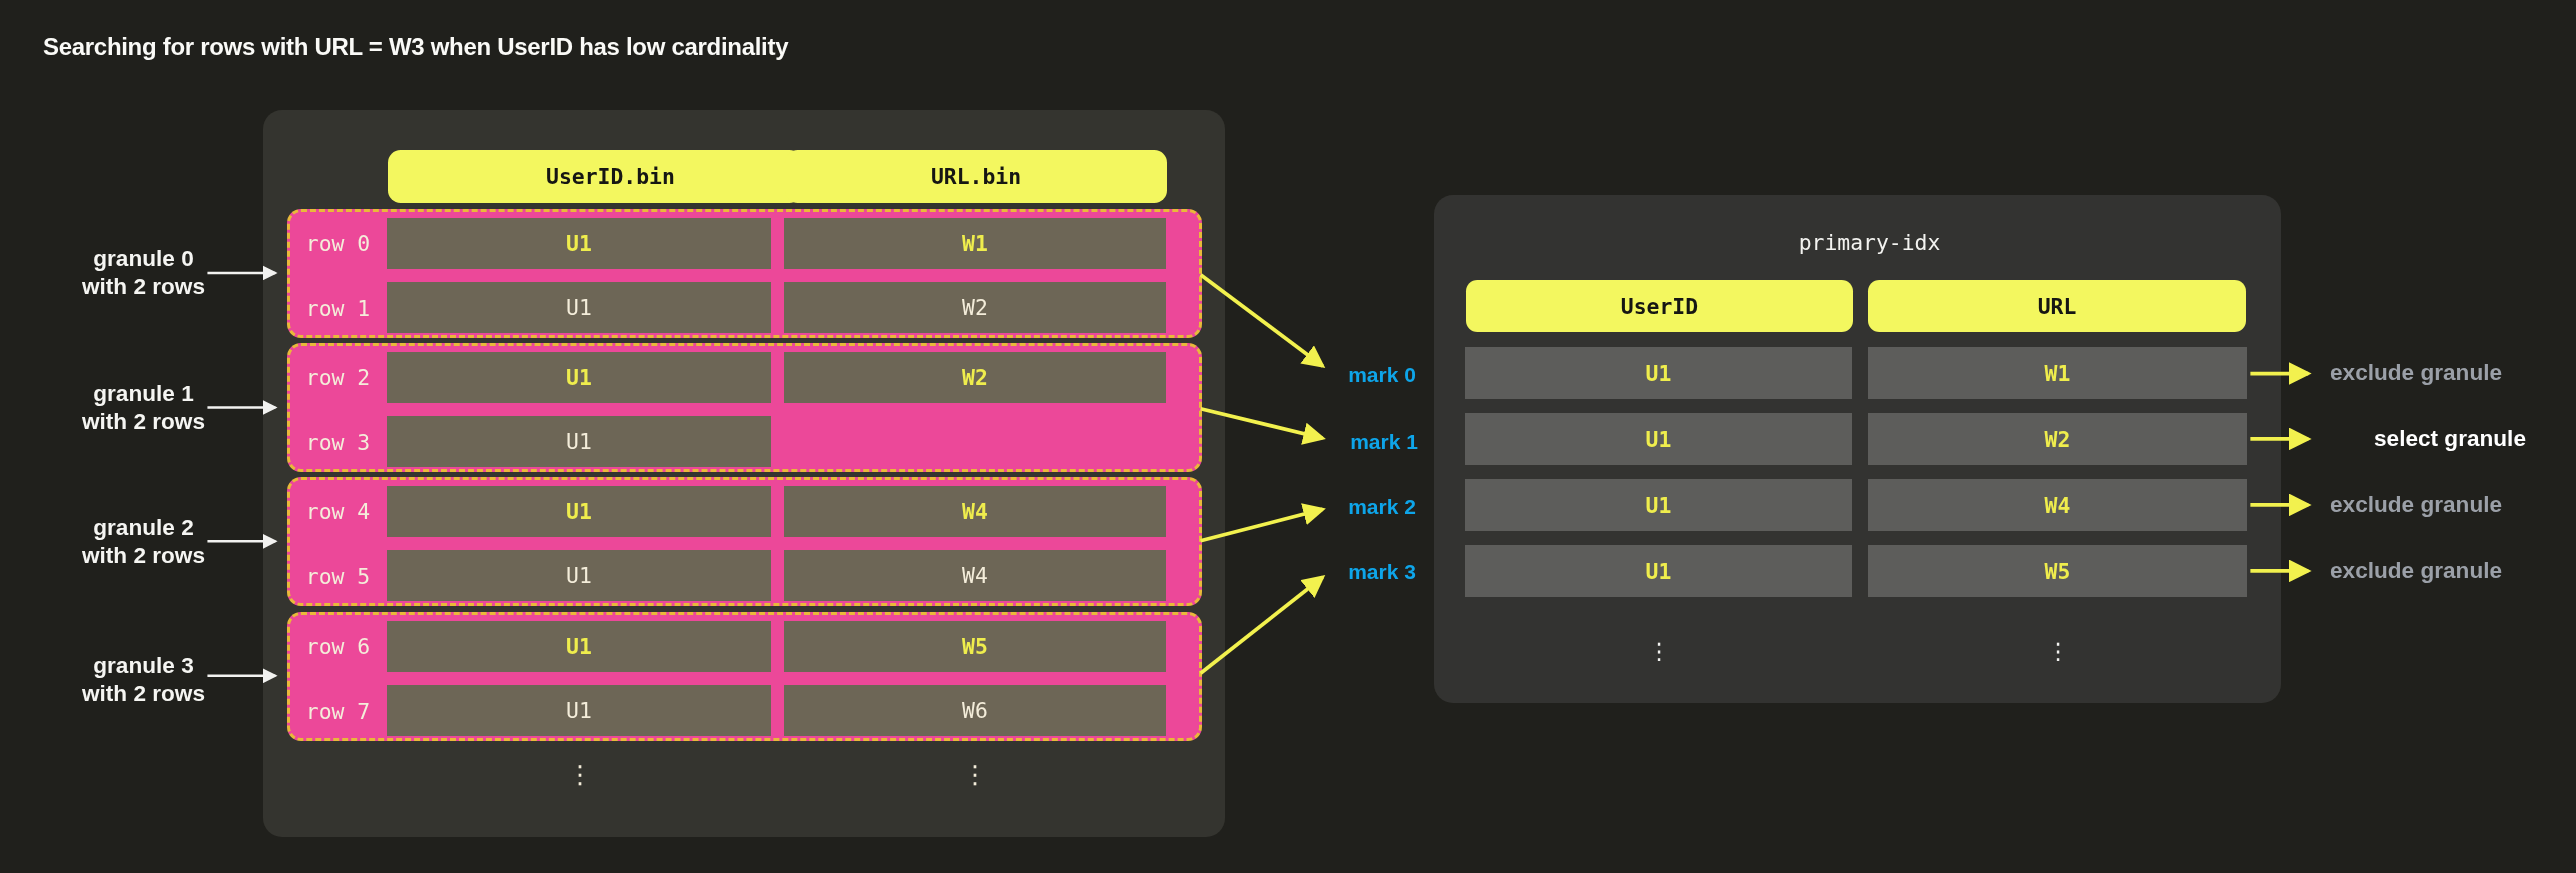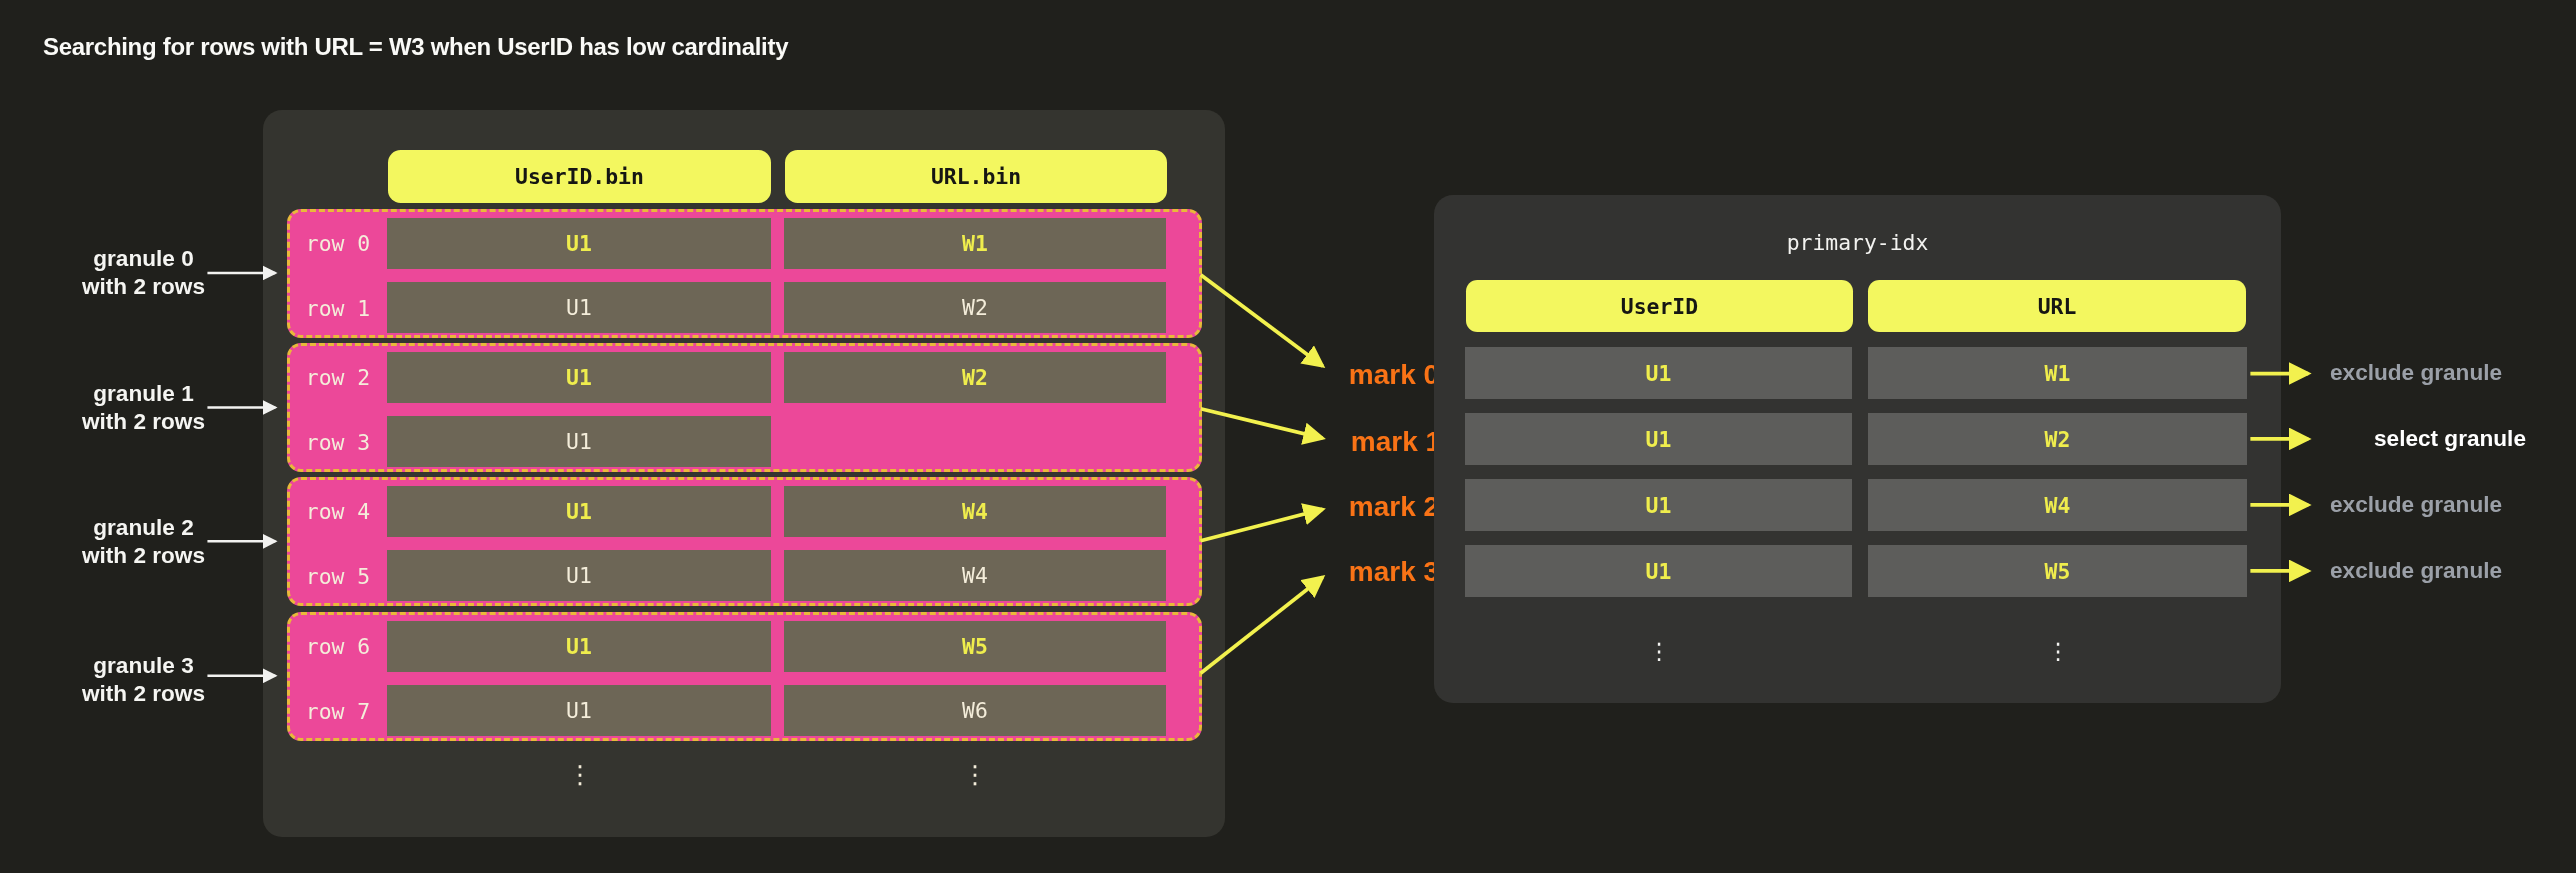--- a/index.html
+++ b/index.html
@@ -45,39 +45,39 @@
     font-size:21.4px;color:#f4edda;
   }
   .cell.hl{color:#efed4d;font-weight:700;}
   .c1{left:97px;width:384px;}
   .c2{left:494px;width:382px;}
   .r1{top:5.7px;}
   .r2{top:70px;}
 
   
   #idx-title{
-    position:absolute;left:0;top:35px;width:847px;text-align:center;
+    position:absolute;left:12px;top:35px;width:847px;text-align:center;
     font-size:21.4px;color:#f3f3f0;
   }
   .idx-cell{
     position:absolute;height:52px;background:#5d5d5b;
     display:flex;align-items:center;justify-content:center;
     font-size:21.4px;font-weight:700;color:#efed4d;
   }
   .ic1{left:31px;width:387px;}
   .ic2{left:434px;width:379px;}
 
   
   .granule-label{
     position:absolute;left:27px;width:233px;text-align:center;
     font-size:22.6px;font-weight:700;color:#f5f5f2;line-height:28px;
   }
   .mark-label{
     position:absolute;transform:translate(-50%,-50%);
-    font-size:28px;font-weight:700;color:#f97316;white-space:nowrap;margin-left:12px;
+    font-size:21px;font-weight:700;color:#0ea5e9;white-space:nowrap;
   }
   .decision-label{
     position:absolute;left:2330px;transform:translateY(-50%);
     font-size:22.6px;font-weight:700;white-space:nowrap;color:#9ba0a8;
   }
   .decision-label.selected{color:#ffffff;}
 
   
   .vdots{
     position:absolute;transform:translate(-50%,-50%);
@@ -90,21 +90,21 @@
 </style>
 </head>
 <body>
 
 <div id="canvas">
 
   <div id="page-title">Searching for rows with  URL = W3 when UserID has low cardinality</div>
 
   <div id="bin-panel" class="panel">
 
-    <div class="pill mono" style="left:125px;top:40px;width:383px;height:53px;">
+    <div class="pill mono" style="left:125px;top:40px;width:383px;height:53px;padding-left:31px;">
       <span>UserID.bin</span>
     </div>
     <div class="pill mono" style="left:522px;top:40px;width:382px;height:53px;">
       <span>URL.bin</span>
     </div>
 
     <div class="granule" style="top:99px;">
       <div class="rowlabel mono" style="top:31px;">row 0</div>
       <div class="rowlabel mono" style="top:96px;">row 1</div>
       <div class="cell mono hl c1 r1">U1</div>

